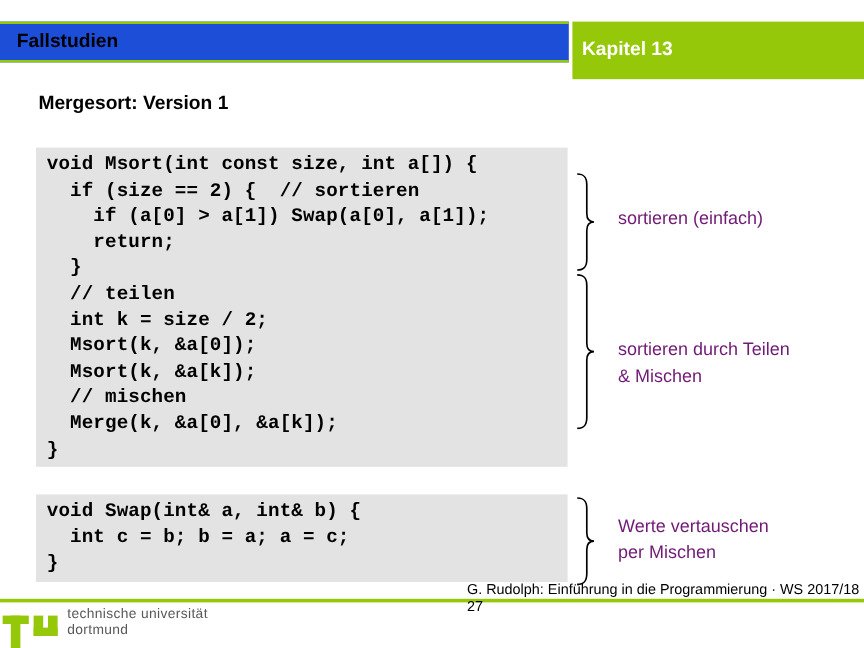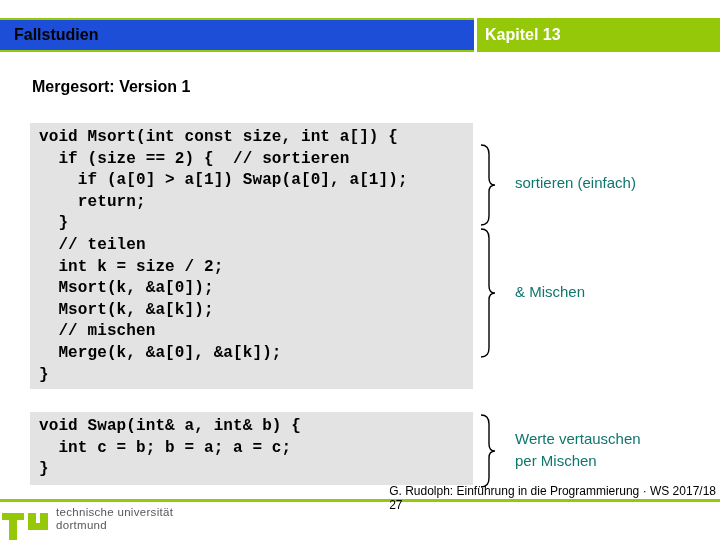--- a/index.html
+++ b/index.html
@@ -22,21 +22,21 @@
     position:absolute;left:0;top:18px;width:474px;height:34px;
     box-sizing:border-box;
     background:#1d4ed8;
     border-top:2px solid var(--green);
     border-bottom:2px solid var(--green);
     display:flex;align-items:center;
     padding-left:14px;
   }
   .header-left span{font-size:16px;font-weight:bold;color:#000;}
   .header-right{
-    position:absolute;left:477px;top:18px;right:0;height:34px;
+    position:absolute;left:477px;top:18px;right:0;height:48px;
     background:var(--green);
     display:flex;align-items:center;
     padding-left:8px;
   }
   .header-right span{font-size:16px;font-weight:bold;color:#fff;}
   
   .slide-title{
     position:absolute;left:32px;top:78px;
     font-size:16px;font-weight:bold;margin:0;color:#000;text-align:center;
   }
@@ -52,21 +52,21 @@
     line-height:21.6px;
     letter-spacing:0.1px;
   }
   .code-block.block-1{top:123px;height:266px;}
   .code-block.block-2{top:412px;height:73px;}
   .code-line{white-space:pre;}
   
   .brace{position:absolute;left:480px;}
   .annotation{
     position:absolute;left:515px;
-    font-size:15px;line-height:22px;color:#0f766e;
+    font-size:15px;line-height:22px;color:#701a75;
   }
   .annotation-1{top:172px;}
   .annotation-2{top:281px;}
   .annotation-3{top:428px;}
   
   .footer-rule{
     position:absolute;left:0;top:499px;width:720px;height:3px;
     background:var(--green);
   }
   .logo{position:absolute;left:2px;top:504px;}
@@ -122,20 +122,21 @@
     <path d="M1,1 C7,1 9,4 9,10 L9,58 C9,63 11,65 15,65 C11,65 9,67 9,72 L9,120 C9,126 7,129 1,129" fill="none" stroke="#000" stroke-width="1.4"></path>
   </svg>
   <svg class="brace" style="top:414px;" width="16" height="74" viewBox="0 0 16 74">
     <path d="M1,1 C7,1 9,4 9,10 L9,30 C9,35 11,37 15,37 C11,37 9,39 9,44 L9,64 C9,70 7,73 1,73" fill="none" stroke="#000" stroke-width="1.4"></path>
   </svg>
 
   <div class="annotation annotation-1">
     <div>sortieren (einfach)</div>
   </div>
   <div class="annotation annotation-2">
+    <div>sortieren durch Teilen</div>
     <div>&amp; Mischen</div>
   </div>
   <div class="annotation annotation-3">
     <div>Werte vertauschen</div>
     <div>per Mischen</div>
   </div>
 
   <div class="footer-rule"></div>
 
   <svg class="logo" width="48" height="36" viewBox="0 0 48 36">

